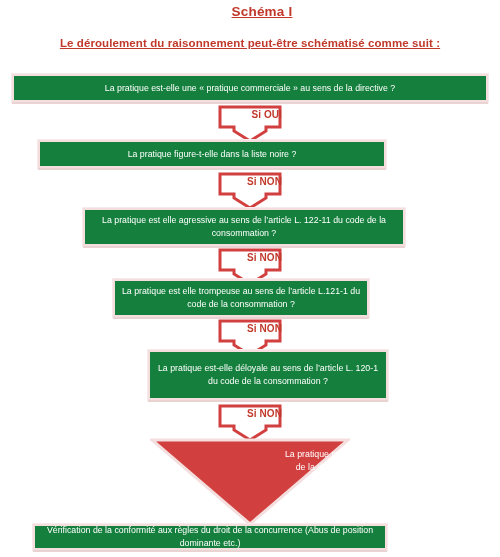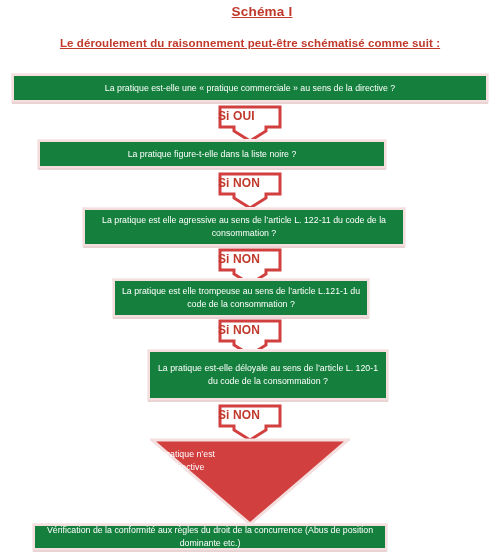--- a/index.html
+++ b/index.html
@@ -79,40 +79,40 @@
   .arrow svg {
     display: block;
     width: 64px;
     height: 38px;
   }
   .arrow .alabel {
     position: absolute;
     top: 4px;
     left: 0;
     width: 64px;
-    text-align: left;
-    font-size: 12px;
+    text-align: right;
+    font-size: 10px;
     font-weight: bold;
     color: #c0392b;
     letter-spacing: 0.1px;
   }
 
   
   .tri-wrap {
     position: absolute;
   }
   .tri-wrap svg {
     display: block;
   }
   .tri-text {
     position: absolute;
     top: 10px;
     left: 0;
     width: 100%;
-    text-align: left;
+    text-align: right;
     color: #ffffff;
     font-size: 8.8px;
     line-height: 1.5;
   }
 </style>
 </head>
 <body>
 
 <div class="page">
 

